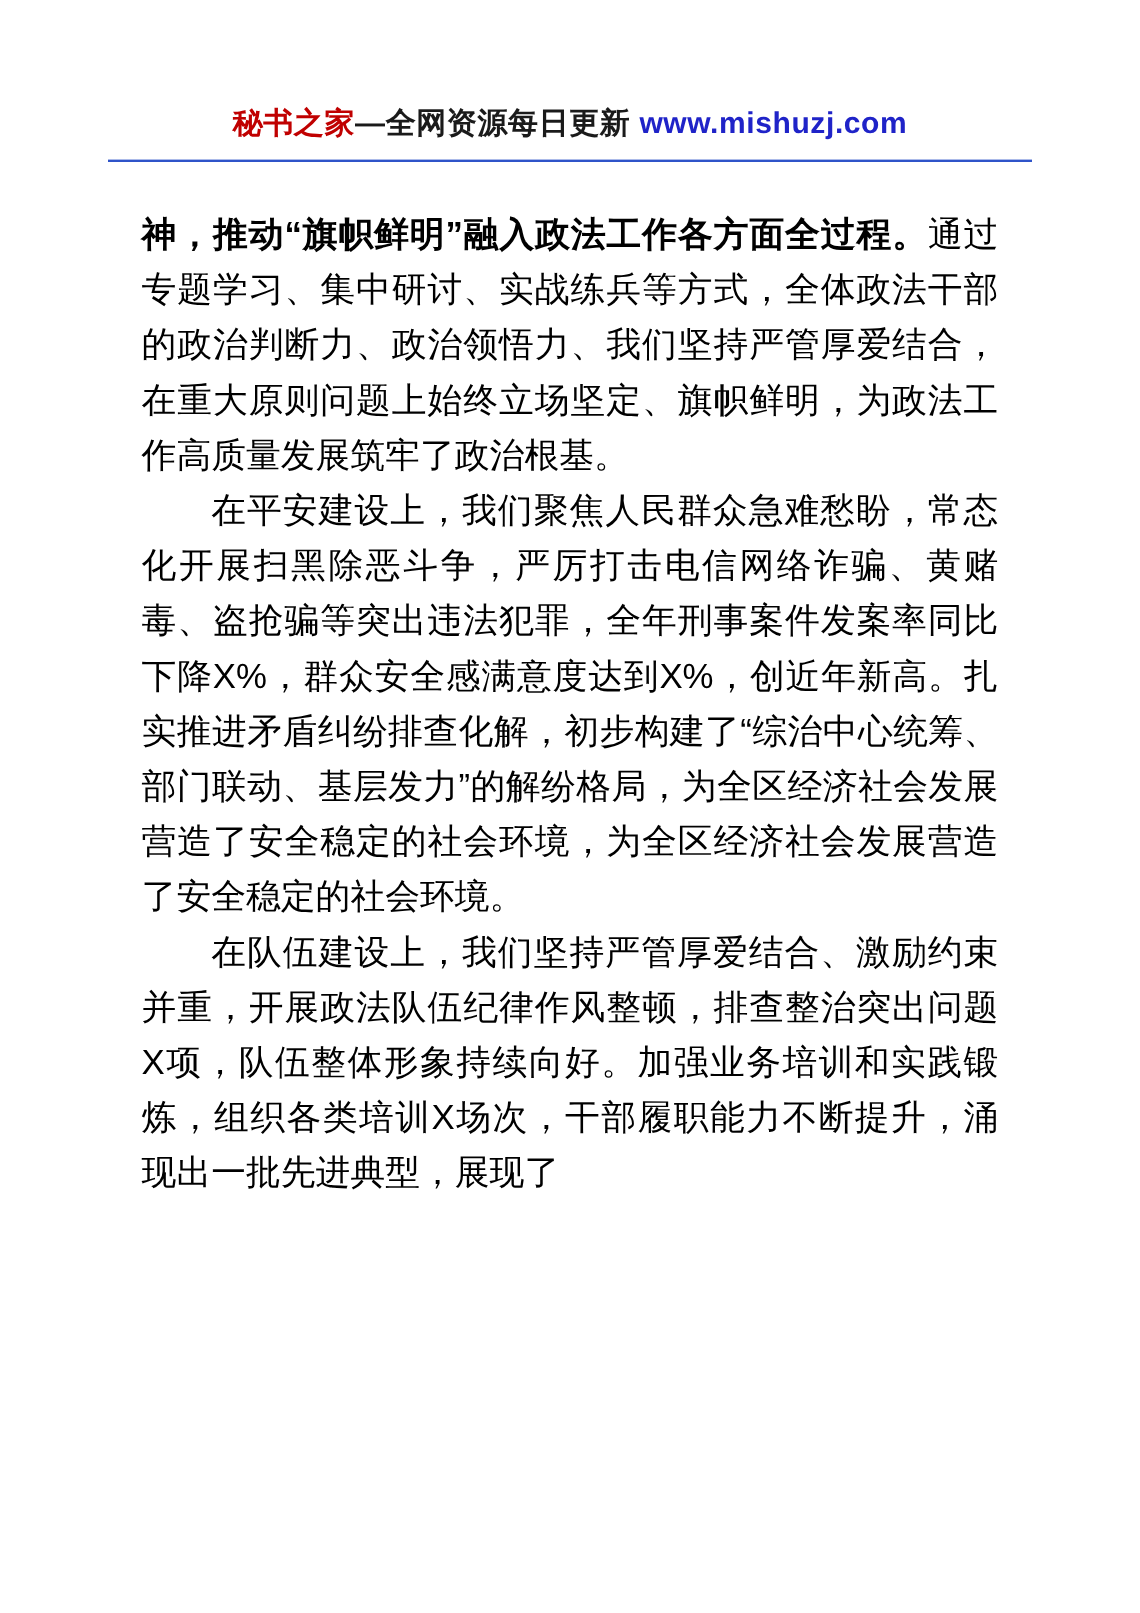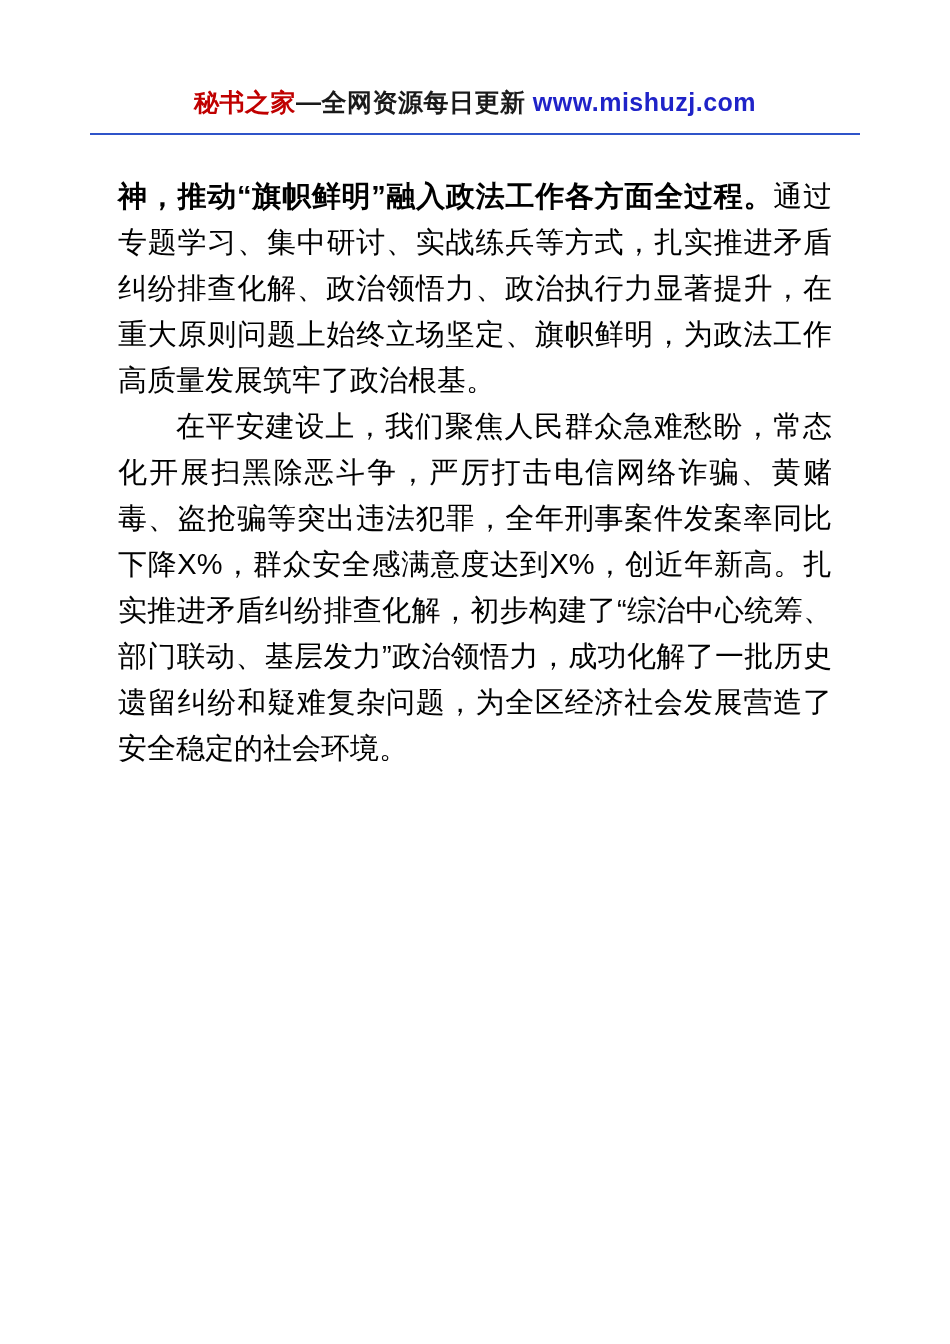--- a/index.html
+++ b/index.html
@@ -49,17 +49,18 @@
 
 <div class="page">
 
   <div class="header">
     <span class="brand">秘书之家</span><span class="tagline">—全网资源每日更新 </span><span class="url">www.mishuzj.com</span>
   </div>
 
   <hr class="rule">
 
   <div class="doc-body">
-    <p><span class="lead">神，推动“旗帜鲜明”融入政法工作各方面全过程。</span><span>通过专题学习、集中研讨、实战练兵等方式，扎实推进矛盾纠纷排查化解、政治领悟力、政治执行力显著提升，在重大原则问题上始终立场坚定、旗帜鲜明，为政法工作高质量发展筑牢了政治根基。</span></p>
-    <p class="indent"><span>在平安建设上，我们聚焦人民群众急难愁盼，常态化开展扫黑除恶斗争，严厉打击电信网络诈骗、黄赌毒、盗抢骗等突出违法犯罪，全年刑事案件发案率同比下降X%，群众安全感满意度达到X%，创近年新高。扎实推进矛盾纠纷排查化解，初步构建了“综治中心统筹、部门联动、基层发力”政治领悟力，成功化解了一批历史遗留纠纷和疑难复杂问题，为全区经济社会发展营造了安全稳定的社会环境。</span></p>
+    <p><span class="lead">神，推动“旗帜鲜明”融入政法工作各方面全过程。</span><span>通过专题学习、集中研讨、实战练兵等方式，全体政法干部的政治判断力、政治领悟力、我们坚持严管厚爱结合，在重大原则问题上始终立场坚定、旗帜鲜明，为政法工作高质量发展筑牢了政治根基。</span></p>
+    <p class="indent"><span>在平安建设上，我们聚焦人民群众急难愁盼，常态化开展扫黑除恶斗争，严厉打击电信网络诈骗、黄赌毒、盗抢骗等突出违法犯罪，全年刑事案件发案率同比下降X%，群众安全感满意度达到X%，创近年新高。扎实推进矛盾纠纷排查化解，初步构建了“综治中心统筹、部门联动、基层发力”的解纷格局，为全区经济社会发展营造了安全稳定的社会环境，为全区经济社会发展营造了安全稳定的社会环境。</span></p>
+    <p class="indent"><span>在队伍建设上，我们坚持严管厚爱结合、激励约束并重，开展政法队伍纪律作风整顿，排查整治突出问题X项，队伍整体形象持续向好。加强业务培训和实践锻炼，组织各类培训X场次，干部履职能力不断提升，涌现出一批先进典型，展现了</span></p>
   </div>
 
 </div>
 
 </body></html>

